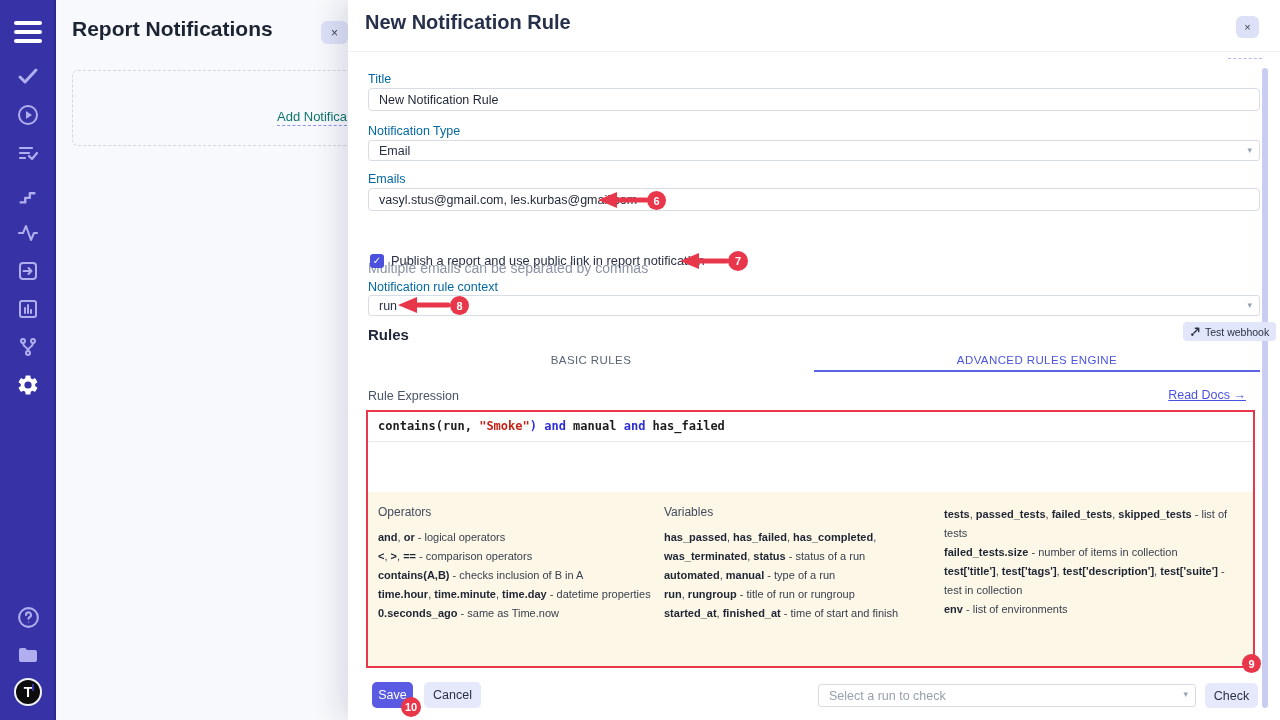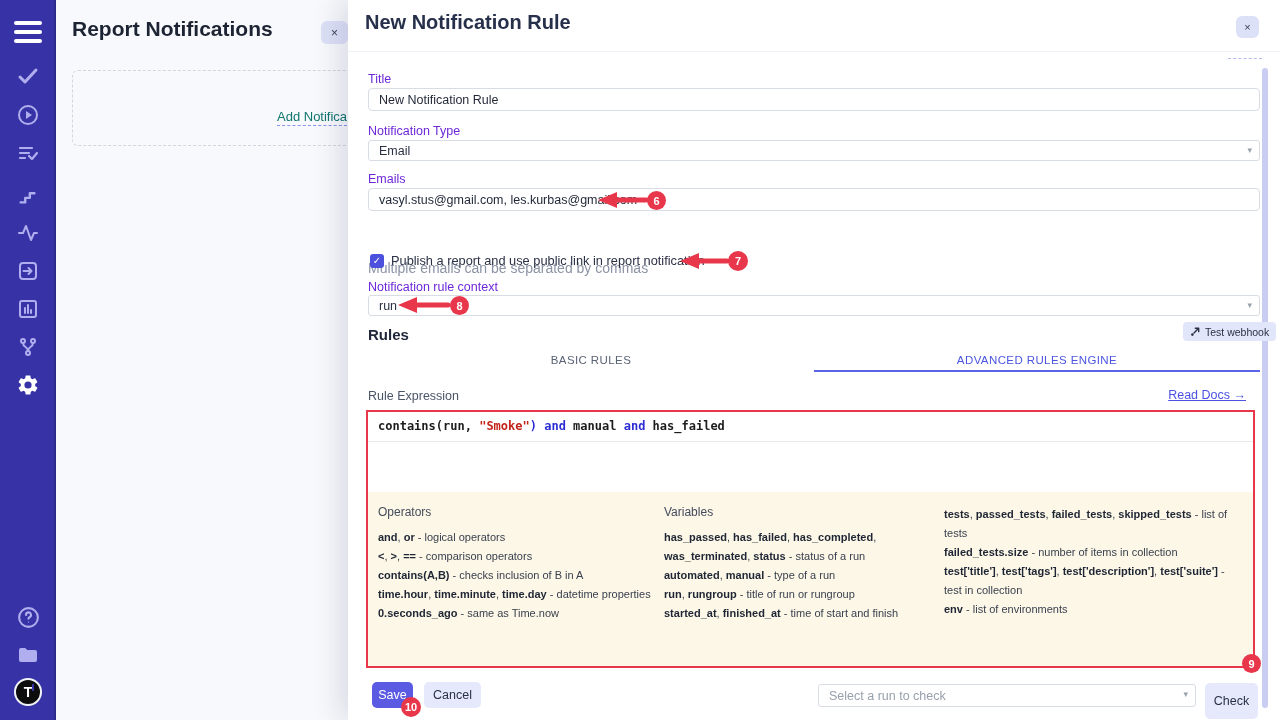--- a/index.html
+++ b/index.html
@@ -29,21 +29,21 @@
     border-bottom:1px dashed #8d92ec; padding-bottom:1px; z-index:5; cursor:pointer; white-space:nowrap;}
   
   .modal { position:absolute; left:348px; top:0; width:932px; height:720px; background:#fff;
     box-shadow:-10px 0 26px rgba(25,28,70,.12); z-index:20; }
   .modal-title { position:absolute; left:17px; top:11px; font-size:20px; font-weight:bold; color:#27304a; }
   .modal-close { position:absolute; left:888px; top:16px; width:23px; height:22px; background:#dde1f7;
     border-radius:6px; color:#3c4354; font-size:11px; display:flex; align-items:center; justify-content:center; cursor:pointer;}
   .modal-divider { position:absolute; left:0; top:51px; width:932px; height:1px; background:#eef0f5; }
   .dashed-frag { position:absolute; left:880px; top:58px; width:34px; border-top:1px dashed #b4baf2; }
   .scroll-thumb { position:absolute; left:914px; top:68px; width:6px; height:640px; background:#c9cdf2; border-radius:3px; cursor:pointer;}
-  .fld-label { position:absolute; font-size:12.5px; color:#6d28d9; }
+  .fld-label { position:absolute; font-size:12.5px; color:#0369a1; }
   .txt-input { position:absolute; left:20px; width:892px; height:23px; border:1px solid #d8dce5; border-radius:4px;
     background:#fff; font-family:"Liberation Sans",sans-serif; font-size:12.5px; color:#1f2636; padding:0 10px; outline:none;}
   .sel { position:absolute; left:20px; width:892px; height:21px; border:1px solid #d8dce5; border-radius:3px;
     background:#fff; font-size:12.5px; color:#2a3145; display:flex; align-items:center; padding:0 10px; cursor:pointer;}
   .sel .caret { position:absolute; right:7px; top:4px; font-size:9px; color:#9aa1af; }
   .hint { position:absolute; left:20px; top:216px; font-size:14px; color:#8b93a4;margin-top:44px; }
   .cb-row { position:absolute; left:22px; top:253px; display:flex; align-items:center; gap:7px; }
   .cb { width:14px; height:14px; background:#4b50dd; border-radius:3px; color:#fff; font-size:10px;
     display:flex; align-items:center; justify-content:center; cursor:pointer;}
   .cb-label { font-size:12.8px; color:#2a3145; }
@@ -65,21 +65,21 @@
   .help-col:nth-child(1){ width:278px; } .help-col:nth-child(2){ width:272px; } .help-col:nth-child(3){ width:298px; }
   .help-header { font-size:12px; color:#434b5d; margin-bottom:9px; }
   .help-item { font-size:11px; color:#3a4150; line-height:19px; }
   .help-item b { color:#1e2534; }
   
   .save-btn { position:absolute; left:24px; top:682px; width:41px; height:26px; background:#5a5ae2; border:none;
     border-radius:5px; color:#fff; font-size:12.5px; font-family:"Liberation Sans",sans-serif; cursor:pointer;}
   .cancel-btn { position:absolute; left:76px; top:682px; width:57px; height:26px; background:#e6e9fc; border:none;
     border-radius:5px; color:#2a3145; font-size:12.5px; font-family:"Liberation Sans",sans-serif; cursor:pointer;}
   .run-sel { left:470px; top:684px; width:378px; height:23px; color:#98a0ac; }
-  .check-btn { position:absolute; left:857px; top:683px; width:53px; height:36px; background:#e6e9fc; border:none;
+  .check-btn { position:absolute; left:857px; top:683px; width:53px; height:25px; background:#e6e9fc; border:none;
     border-radius:5px; color:#2a3145; font-size:12.5px; font-family:"Liberation Sans",sans-serif; cursor:pointer;}
   
   .ann-svg { position:absolute; left:0; top:0; z-index:60; pointer-events:none; }
   .badge { position:absolute; z-index:61; width:19px; height:19px; border-radius:50%; background:#e8364a;
     color:#fff; font-size:11px; font-weight:bold; display:flex; align-items:center; justify-content:center; pointer-events:none;}
 </style>
 </head>
 <body>
 
 <nav class="sidebar">

